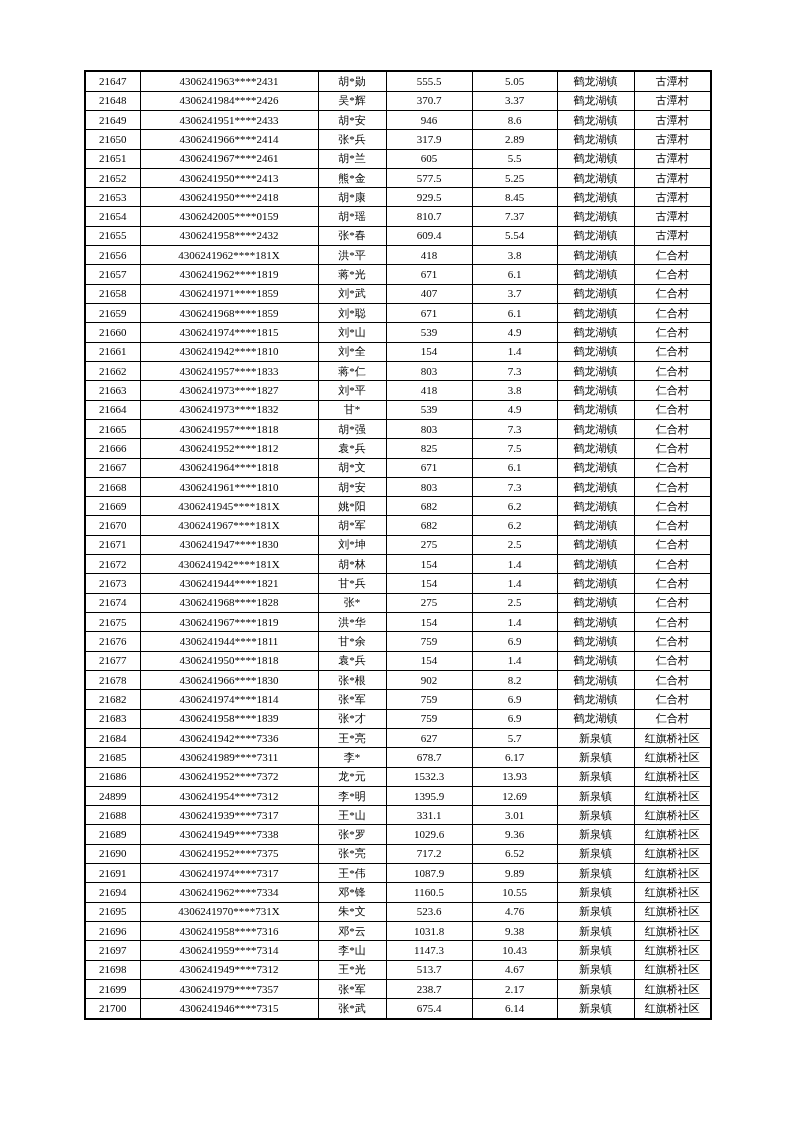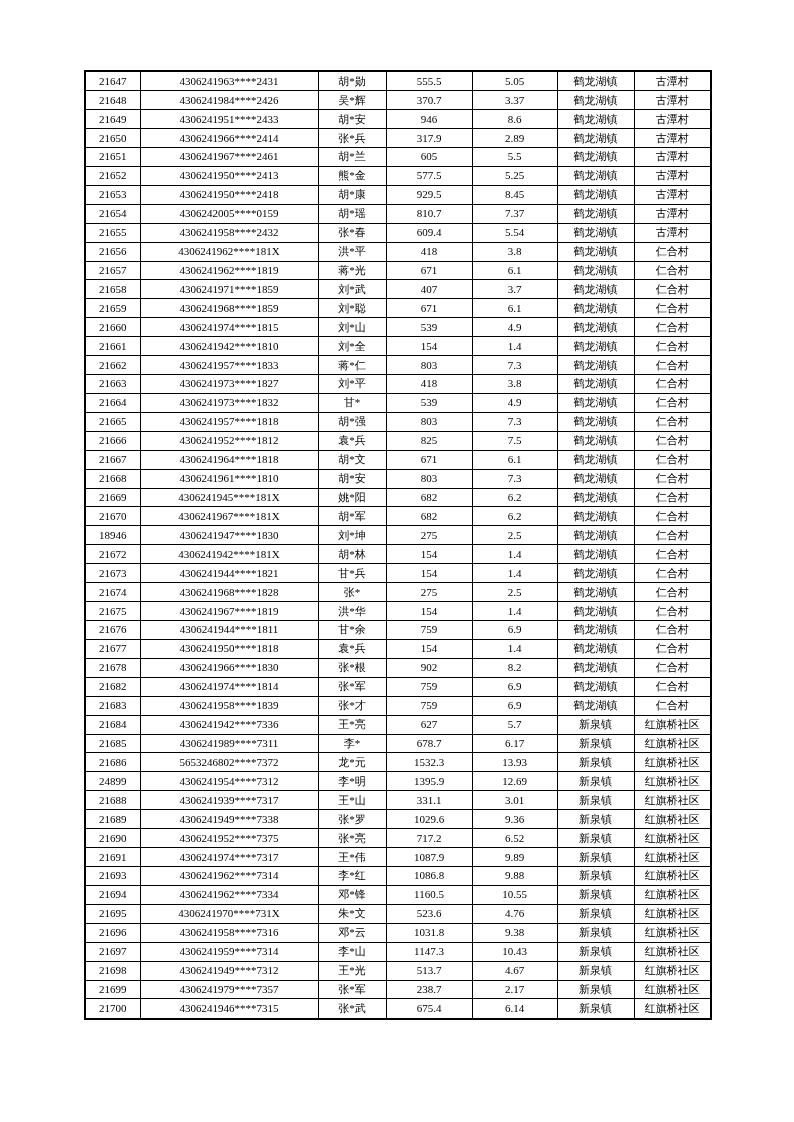--- a/index.html
+++ b/index.html
@@ -269,21 +269,21 @@
         <tr>
           <td>21670</td>
           <td>4306241967****181X</td>
           <td>胡*军</td>
           <td>682</td>
           <td>6.2</td>
           <td>鹤龙湖镇</td>
           <td>仁合村</td>
         </tr>
         <tr>
-          <td>18946</td>
+          <td>21671</td>
           <td>4306241947****1830</td>
           <td>刘*坤</td>
           <td>275</td>
           <td>2.5</td>
           <td>鹤龙湖镇</td>
           <td>仁合村</td>
         </tr>
         <tr>
           <td>21672</td>
           <td>4306241942****181X</td>
@@ -378,21 +378,21 @@
           <td>21685</td>
           <td>4306241989****7311</td>
           <td>李*</td>
           <td>678.7</td>
           <td>6.17</td>
           <td>新泉镇</td>
           <td>红旗桥社区</td>
         </tr>
         <tr>
           <td>21686</td>
-          <td>5653246802****7372</td>
+          <td>4306241952****7372</td>
           <td>龙*元</td>
           <td>1532.3</td>
           <td>13.93</td>
           <td>新泉镇</td>
           <td>红旗桥社区</td>
         </tr>
         <tr>
           <td>24899</td>
           <td>4306241954****7312</td>
           <td>李*明</td>
@@ -431,29 +431,20 @@
         <tr>
           <td>21691</td>
           <td>4306241974****7317</td>
           <td>王*伟</td>
           <td>1087.9</td>
           <td>9.89</td>
           <td>新泉镇</td>
           <td>红旗桥社区</td>
         </tr>
         <tr>
-          <td>21693</td>
-          <td>4306241962****7314</td>
-          <td>李*红</td>
-          <td>1086.8</td>
-          <td>9.88</td>
-          <td>新泉镇</td>
-          <td>红旗桥社区</td>
-        </tr>
-        <tr>
           <td>21694</td>
           <td>4306241962****7334</td>
           <td>邓*锋</td>
           <td>1160.5</td>
           <td>10.55</td>
           <td>新泉镇</td>
           <td>红旗桥社区</td>
         </tr>
         <tr>
           <td>21695</td>

